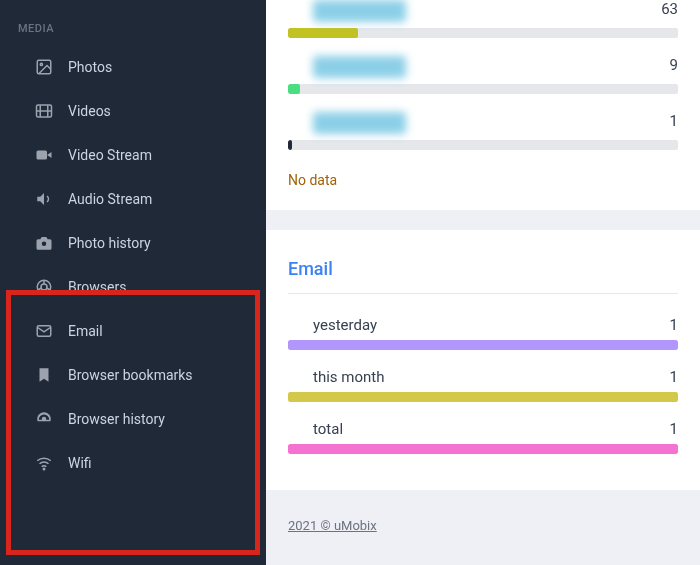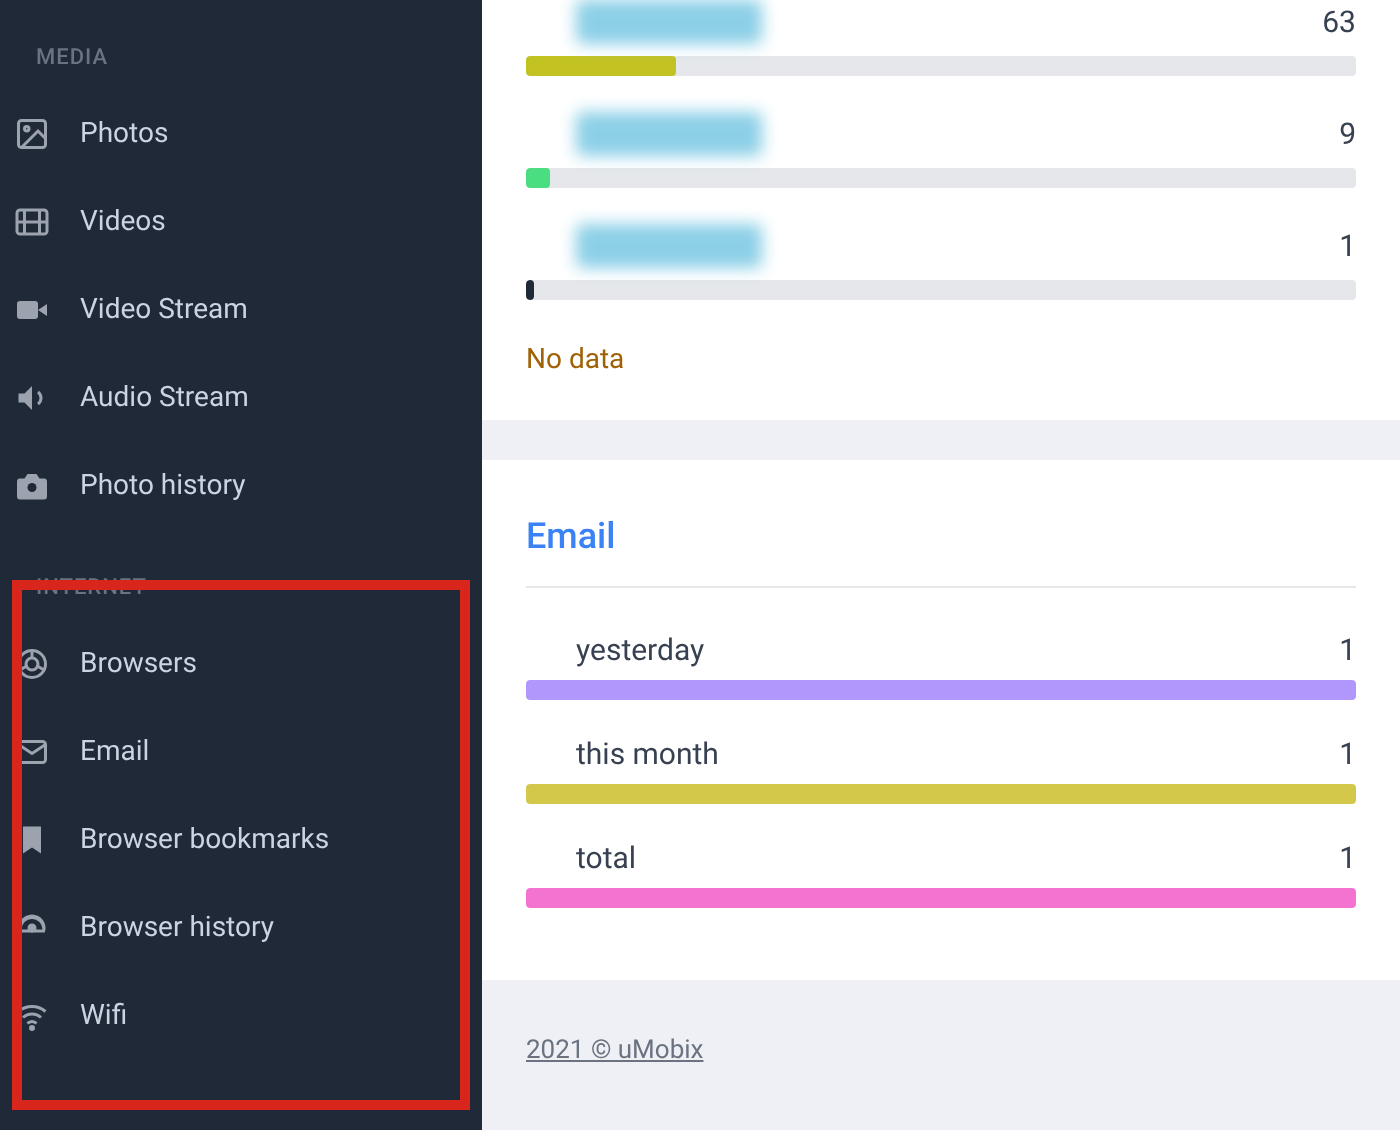--- a/index.html
+++ b/index.html
@@ -5,37 +5,37 @@
 * { margin: 0; padding: 0; box-sizing: border-box; }
 body {
   font-family: -apple-system, BlinkMacSystemFont, "Segoe UI", Roboto, Arial, sans-serif;
   background: #eef0f5;
   width: 700px;
   height: 565px;
   overflow: hidden;
   display: flex;
 }
 .sidebar {
-  width: 241px;
+  width: 266px;
   height: 100%;
   background: #1f2937;
   padding: 0;
   position: relative;
 }
 .section-header {
   color: #6b7280;
   font-size: 11px;
   font-weight: 500;
   letter-spacing: 0.5px;
   padding: 22px 18px 10px;
 }
 .sidebar-item {
   display: flex;
   align-items: center;
-  padding: 12px 6px;
+  padding: 12px 34px;
   cursor: pointer;
   color: #cbd5e1;
   font-size: 14px;
 }
 .sidebar-item .icon {
   width: 20px;
   height: 20px;
   margin-right: 14px;
   display: flex;
   align-items: center;
@@ -68,21 +68,21 @@
   font-size: 18px;
   font-weight: 500;
   padding: 18px 0 14px;
   border-bottom: 1px solid #e5e7eb;
   margin-bottom: 22px;
 }
 .metric-row { margin-bottom: 18px; }
 .metric-head {
   display: flex;
   justify-content: space-between;
-  align-items: center;
+  align-items: flex-start;
   margin-bottom: 6px;
 }
 .label {
   color: #374151;
   font-size: 15px;
   margin-left: 25px;
 }
 .label.blur {
   filter: blur(4px);
   background: #8bcfe7;
@@ -165,21 +165,20 @@
   <div class="sidebar-item">
     <span class="icon">
         <svg viewBox="0 0 24 24" fill="currentColor">
           <path d="M4 7h3l2-3h6l2 3h3a2 2 0 012 2v10a2 2 0 01-2 2H4a2 2 0 01-2-2V9a2 2 0 012-2z"></path>
           <circle cx="12" cy="13" r="3" fill="#1f2937"></circle>
         </svg>
       </span>
     <span>Photo history</span>
   </div>
 
-  <div class="section-header">INTERNET</div>
 
   <div class="sidebar-item">
     <span class="icon">
         <svg viewBox="0 0 24 24" fill="none" stroke="currentColor" stroke-width="2">
           <circle cx="12" cy="12" r="9"></circle>
           <circle cx="12" cy="12" r="4"></circle>
           <line x1="12" y1="3" x2="12" y2="8"></line>
           <line x1="4" y1="16" x2="9" y2="13"></line>
           <line x1="20" y1="16" x2="15" y2="13"></line>
         </svg>

